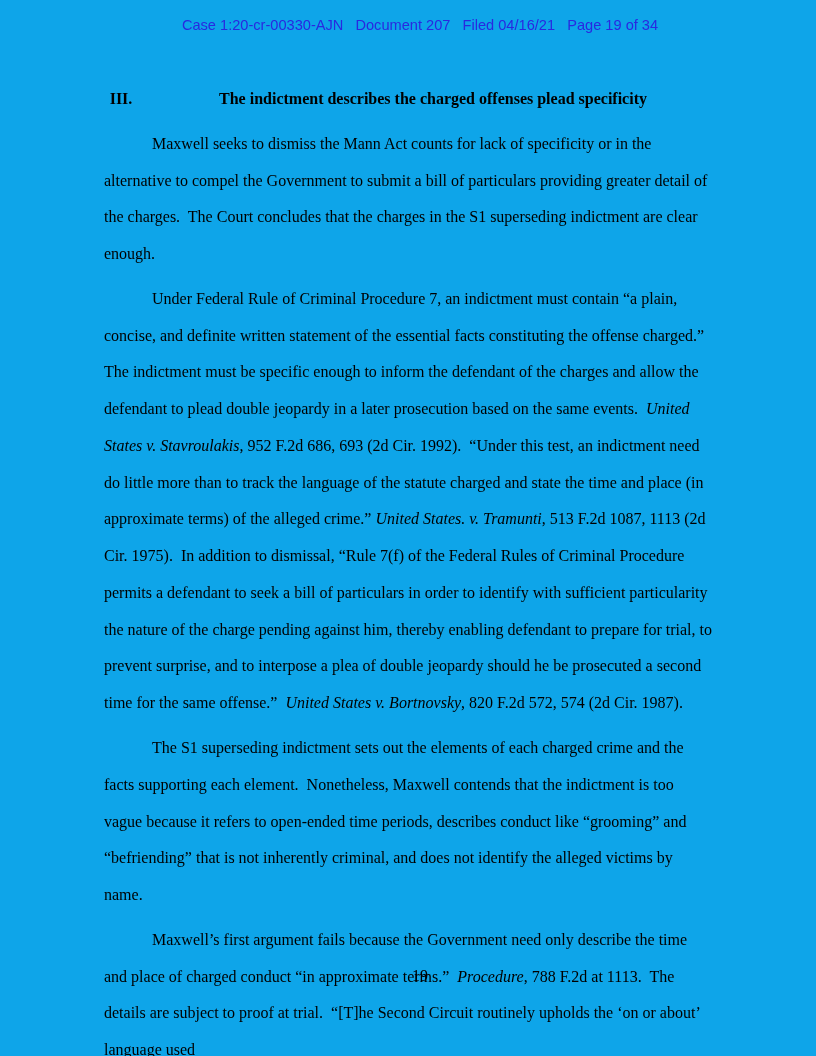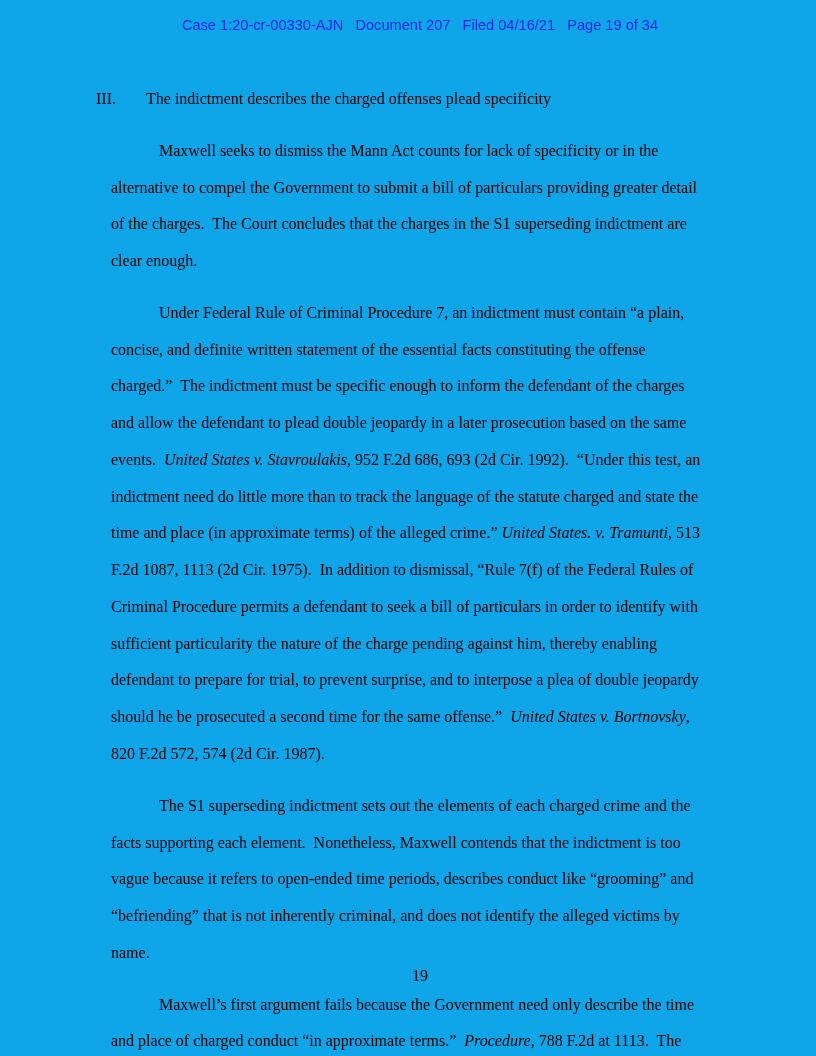--- a/index.html
+++ b/index.html
@@ -27,26 +27,27 @@
     left: 96px;
     top: 81px;
     width: 624px;
     font-family: "Liberation Serif", serif;
     font-size: 16px;
     line-height: 36.77px;
     color: #000000;
   }
   .heading {
     display: flex;
-    font-weight: normal;
+    font-weight: bold;
+    text-align: center;
   }
   .hnum { width: 50px; flex: none; }
   .htitle { flex: 1; }
   p.body-para {
-    margin: 15px;
+    margin: 8px;
     text-indent: 48px;
     white-space: pre-wrap;
   }
   .pageno {
     position: absolute;
     top: 967px;
     left: 0;
     right: 0;
     text-align: center;
     font-family: "Liberation Serif", serif;

